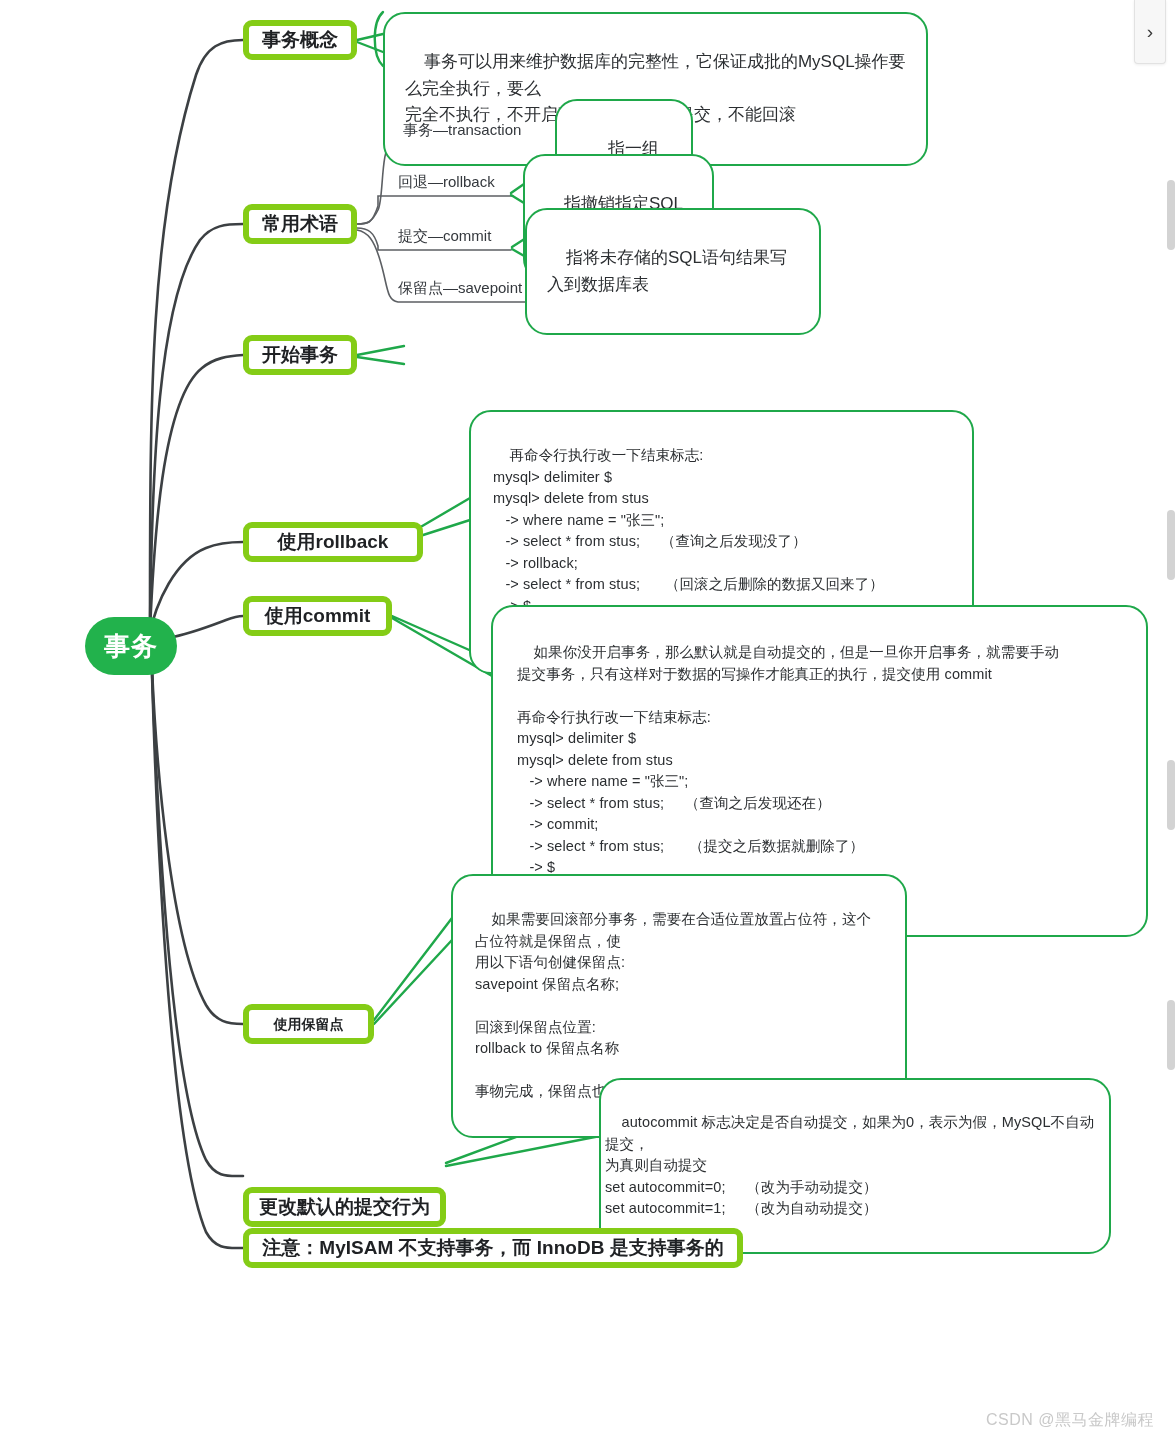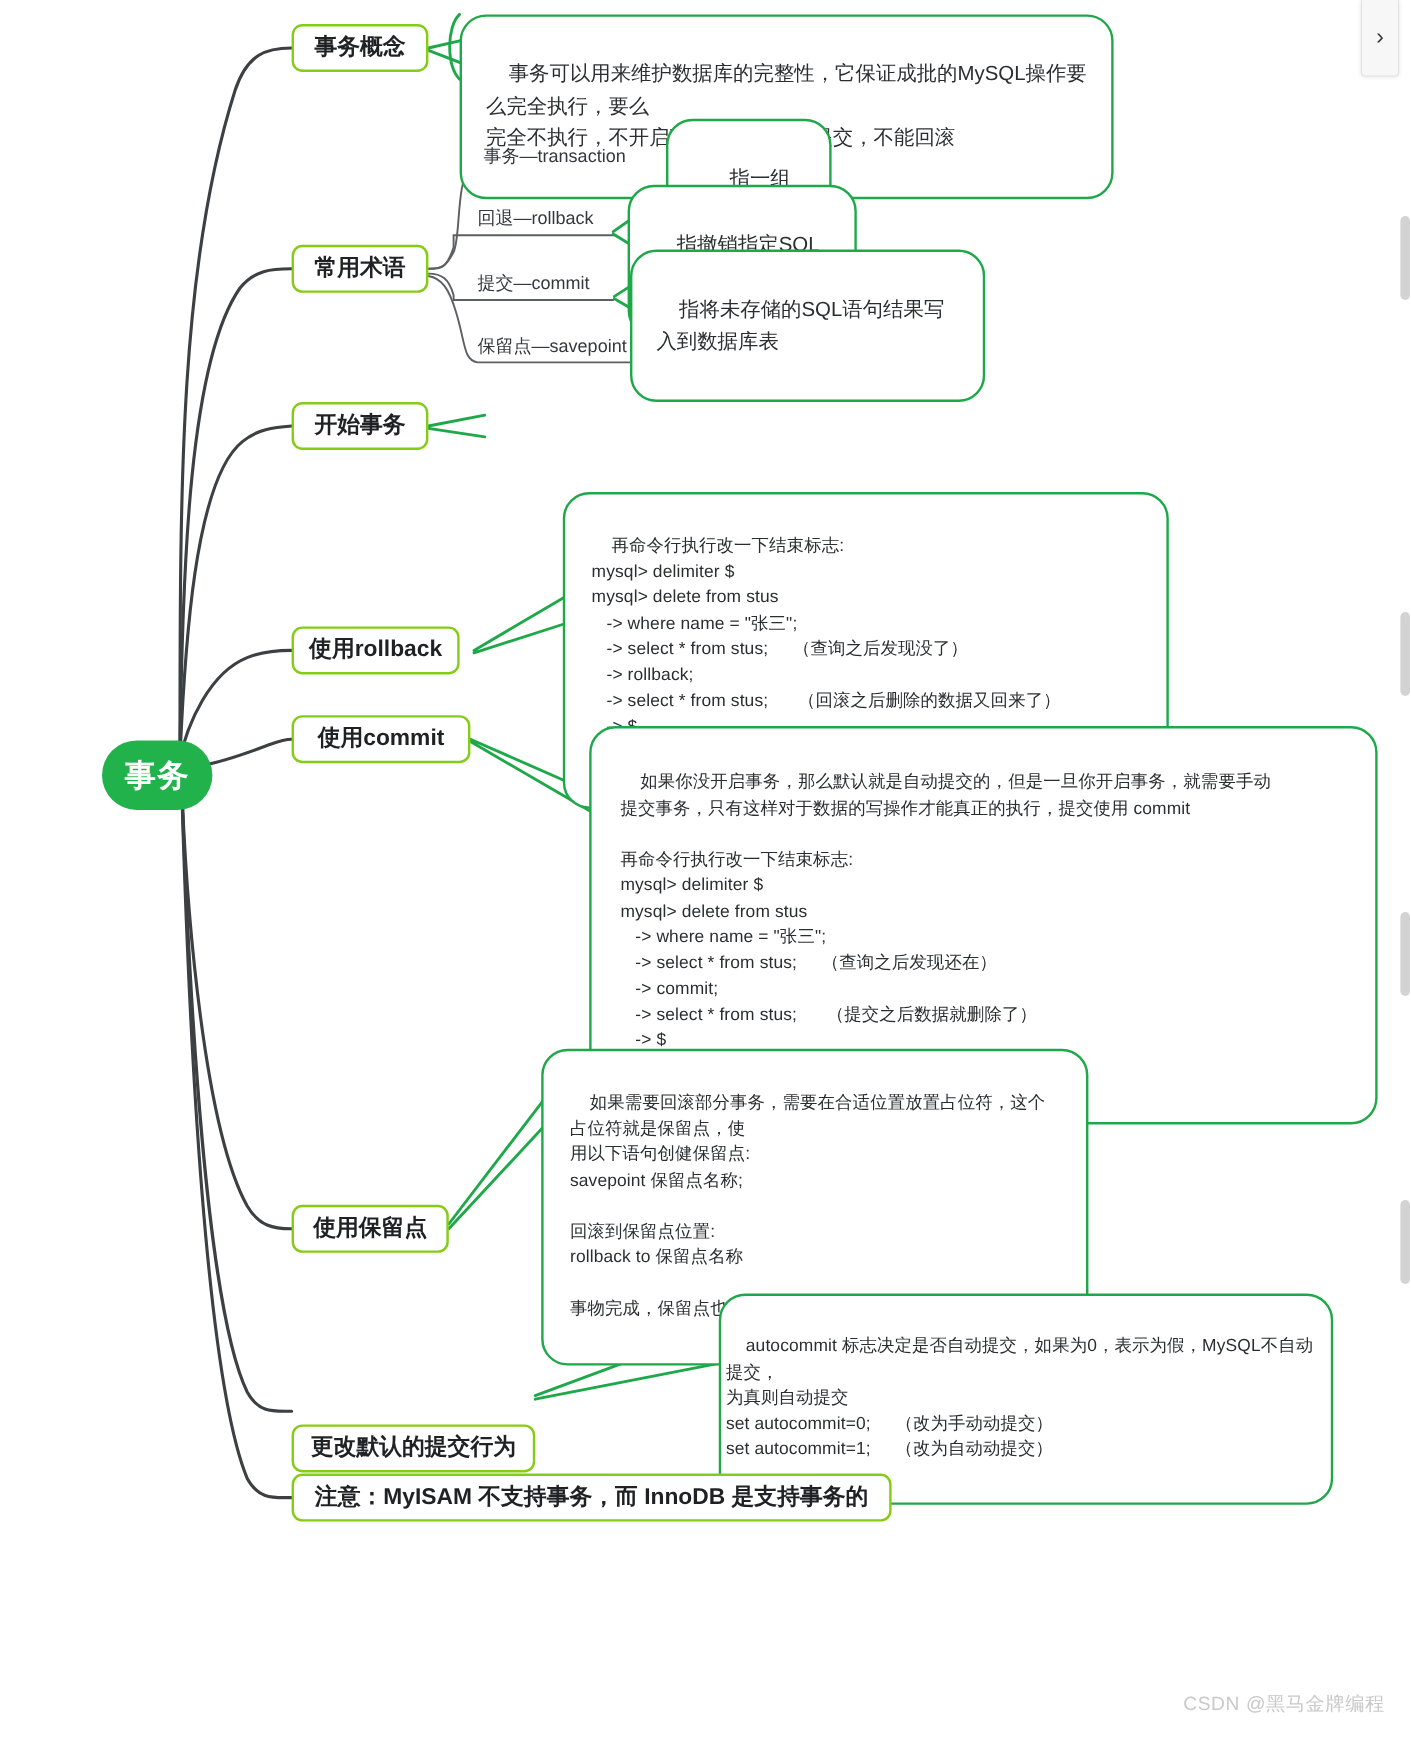--- a/index.html
+++ b/index.html
@@ -19,21 +19,21 @@
     position: absolute;
     left: 0; top: 0;
     width: 1176px; height: 1451px;
     pointer-events: none;
   }
 
   
   .node {
     position: absolute;
     background: #ffffff;
-    border: 2px solid #84cc16;
+    border: 6px solid #84cc16;
     border-radius: 9px;
     color: #1f2124;
     font-weight: bold;
     display: flex;
     align-items: center;
     justify-content: center;
     padding: 5px 14px;
     line-height: 1.15;
     white-space: nowrap;
     z-index: 3;
@@ -178,29 +178,29 @@
   </div>
 
   <div class="node" style="left:243px; top:204px; width:114px; height:40px; font-size:19px;">
     <span>常用术语</span>
   </div>
 
   <div class="node" style="left:243px; top:335px; width:114px; height:40px; font-size:19px;">
     <span>开始事务</span>
   </div>
 
-  <div class="node" style="left:243px; top:522px; width:140px; height:40px; font-size:19px;">
+  <div class="node" style="left:243px; top:522px; width:180px; height:40px; font-size:19px;">
     <span>使用rollback</span>
   </div>
 
   <div class="node" style="left:243px; top:596px; width:149px; height:40px; font-size:19px;">
     <span>使用commit</span>
   </div>
 
-  <div class="node" style="left:243px; top:1004px; width:131px; height:40px; font-size:19px;">
+  <div class="node" style="left:243px; top:1004px; width:131px; height:40px; font-size:14px;">
     <span>使用保留点</span>
   </div>
 
   <div class="node" style="left:243px; top:1155px; width:203px; height:40px; font-size:19px;margin-top:32px;">
     <span>更改默认的提交行为</span>
   </div>
 
   <div class="node" style="left:243px; top:1228px; width:500px; height:40px; font-size:19px;">
     <span>注意：MyISAM 不支持事务，而 InnoDB 是支持事务的</span>
   </div>

